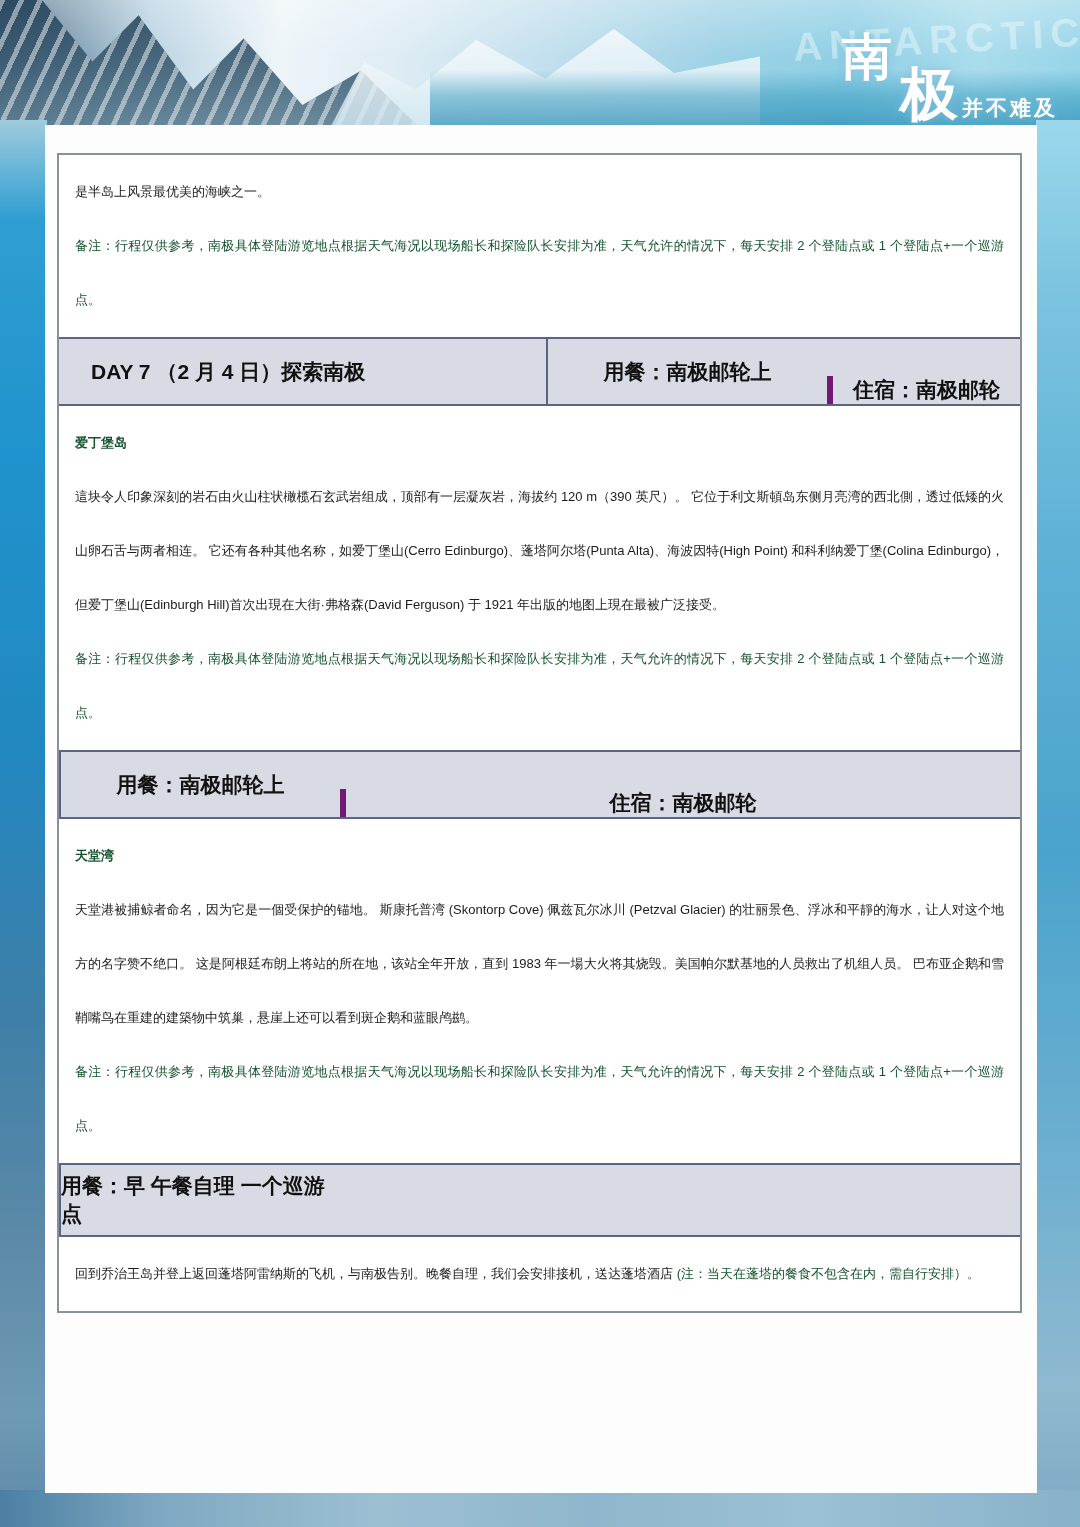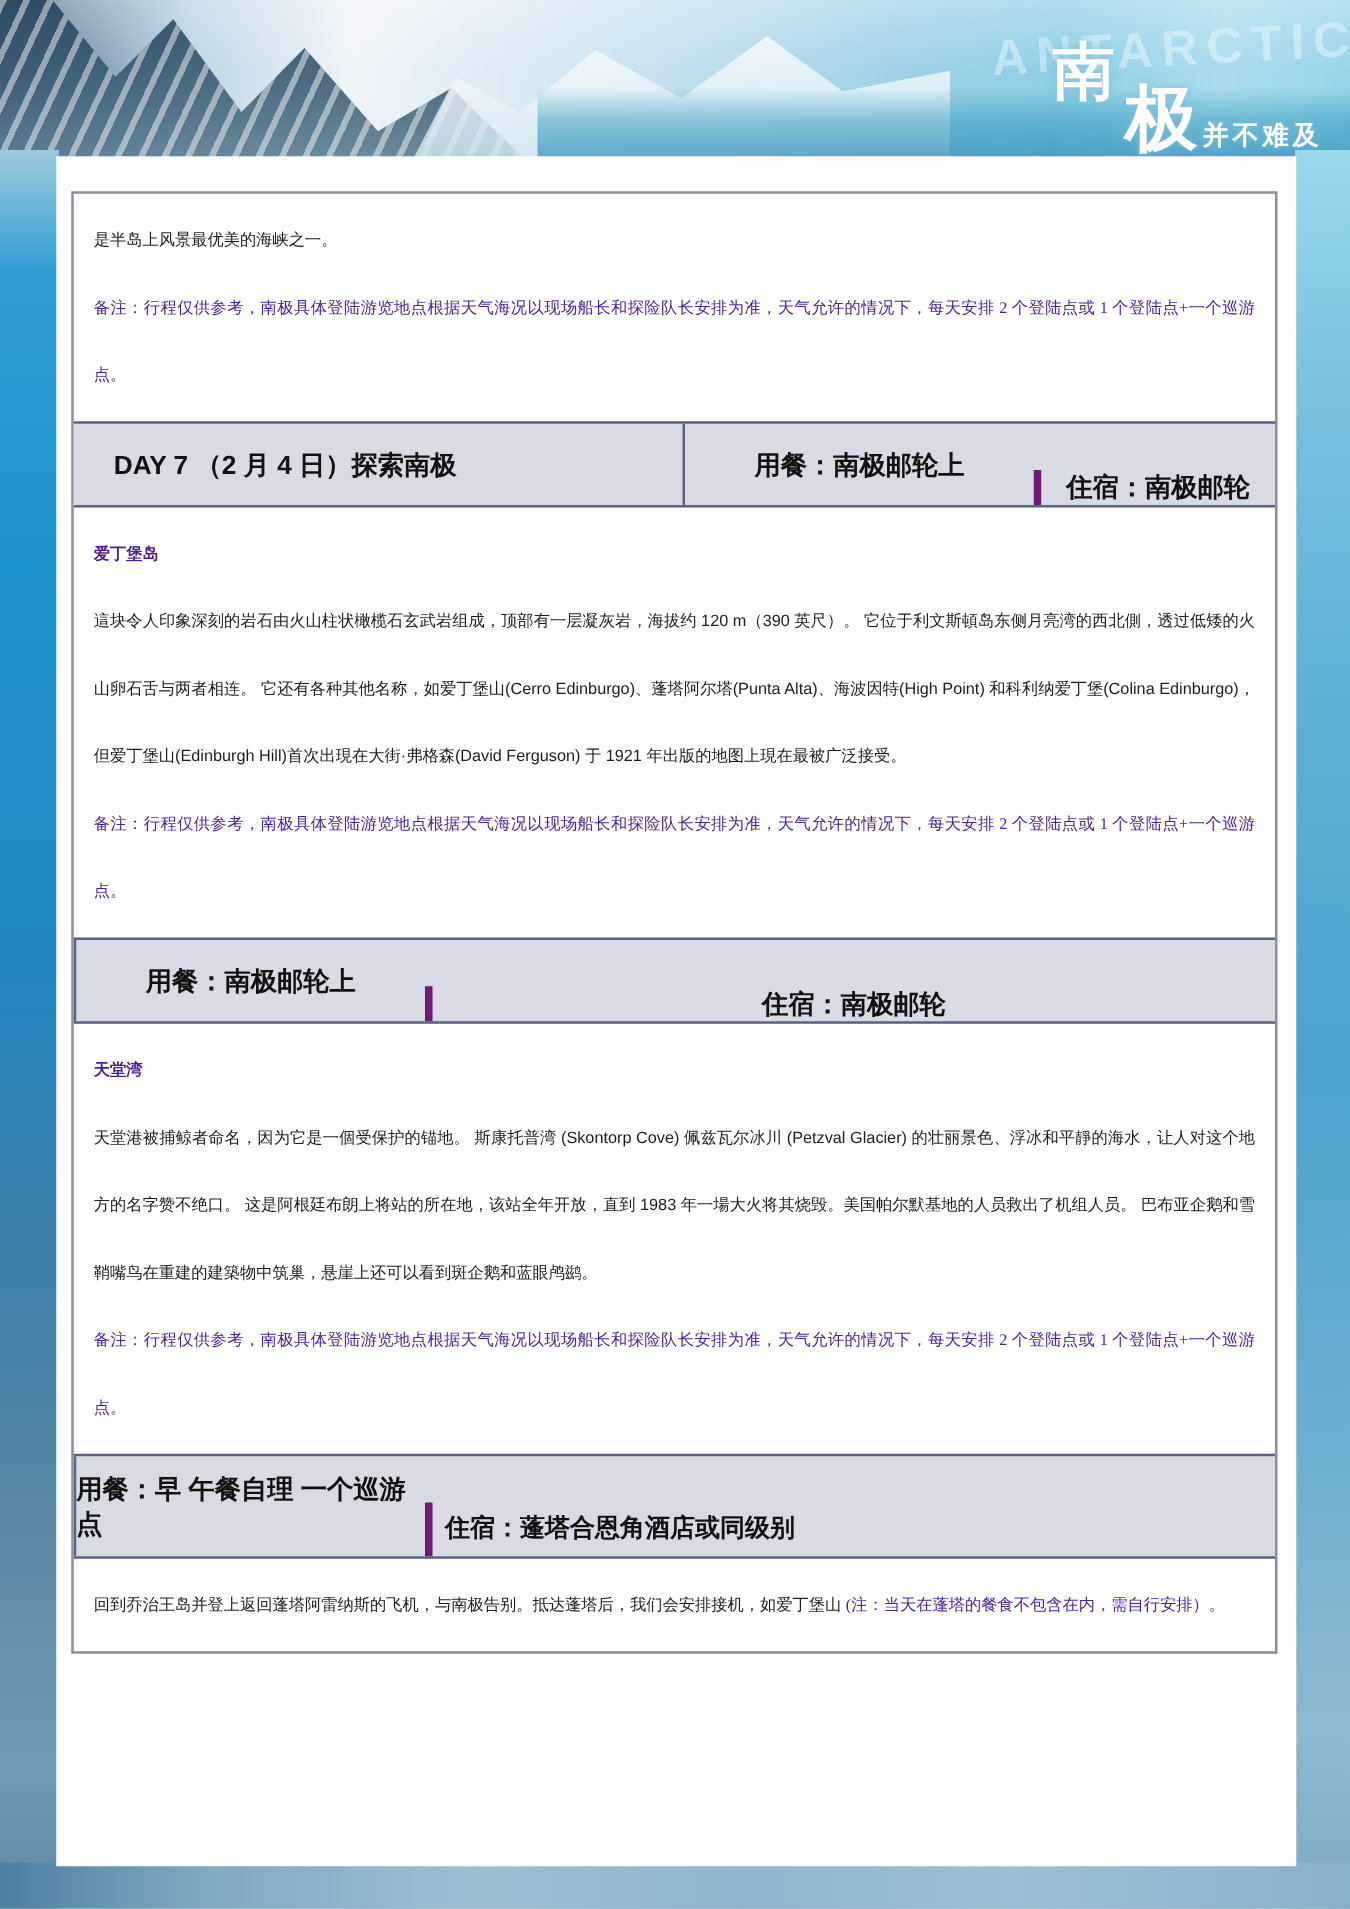--- a/index.html
+++ b/index.html
@@ -85,21 +85,21 @@
   .itin-table {
     position:absolute; left:12px; top:28px; width:965px;
     border:2px solid #8a8f9c; background:#ffffff;
   }
 
   .row-content {
     padding:10px 16px; font-size:13px; line-height:54px; color:#1c1c1c;
     text-align:justify;
   }
   .row-content p { margin:0; }
-  .red  { color:#4c1d95;font-family:Liberation Serif, serif; }
+  .red  { color:#14532d; }
   .bold { font-weight:bold; }
 
   .row-header {
     display:flex; background:#d9dbe4; min-height:52px;
     border-top:2px solid #5a6584; border-bottom:2px solid #5a6584;
     font-weight:bold; font-size:21px; color:#111;
   }
   .row-header .c1 {
     width:487px; display:flex; align-items:center; padding-left:32px;
   }
@@ -164,22 +164,21 @@
       </div>
 
       <div class="row-content">
         <p class="red bold">天堂湾</p>
         <p>天堂港被捕鲸者命名，因为它是一個受保护的锚地。 斯康托普湾 (Skontorp Cove) 佩兹瓦尔冰川 (Petzval Glacier) 的壮丽景色、浮冰和平靜的海水，让人对这个地方的名字赞不绝口。 这是阿根廷布朗上将站的所在地，该站全年开放，直到 1983 年一場大火将其烧毁。美国帕尔默基地的人员救出了机组人员。 巴布亚企鹅和雪鞘嘴鸟在重建的建築物中筑巢，悬崖上还可以看到斑企鹅和蓝眼鸬鹚。</p>
         <p class="red">备注：行程仅供参考，南极具体登陆游览地点根据天气海况以现场船长和探险队长安排为准，天气允许的情况下，每天安排 2 个登陆点或 1 个登陆点+一个巡游点。</p>
       </div>
 
       <div class="row-header tall">
         <div class="c2">用餐：早 午餐自理 一个巡游点</div>
-        <div class="c3">住宿：蓬塔合恩角酒店或同级别</div>
       </div>
 
       <div class="row-content">
-        <p><span>回到乔治王岛并登上返回蓬塔阿雷纳斯的飞机，与南极告别。抵达蓬塔后，我们会安排接机，如爱丁堡山 </span><span class="red">(注：当天在蓬塔的餐食不包含在内，需自行安排）。</span></p>
+        <p><span>回到乔治王岛并登上返回蓬塔阿雷纳斯的飞机，与南极告别。晚餐自理，我们会安排接机，送达蓬塔酒店 </span><span class="red">(注：当天在蓬塔的餐食不包含在内，需自行安排）。</span></p>
       </div>
 
     </div>
   </div>
 </div>
 
 </body></html>

